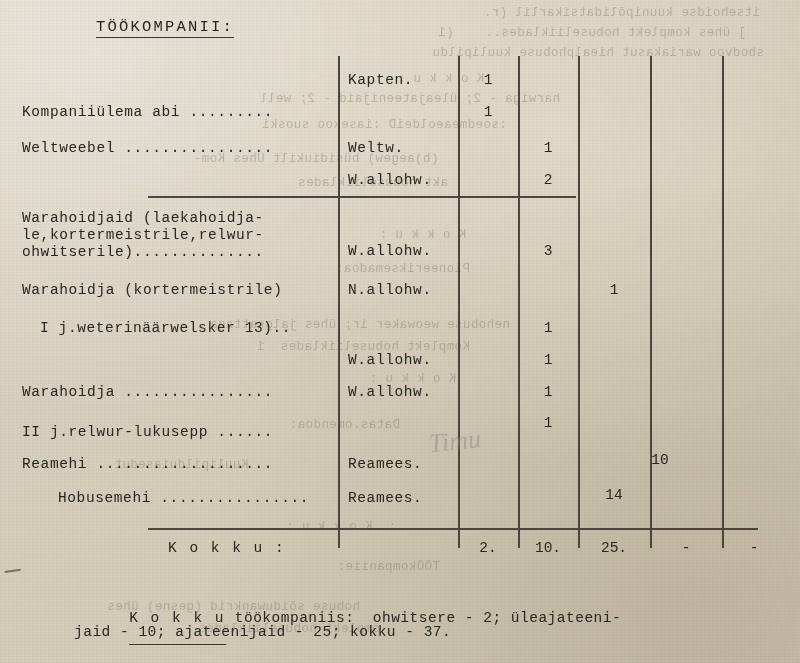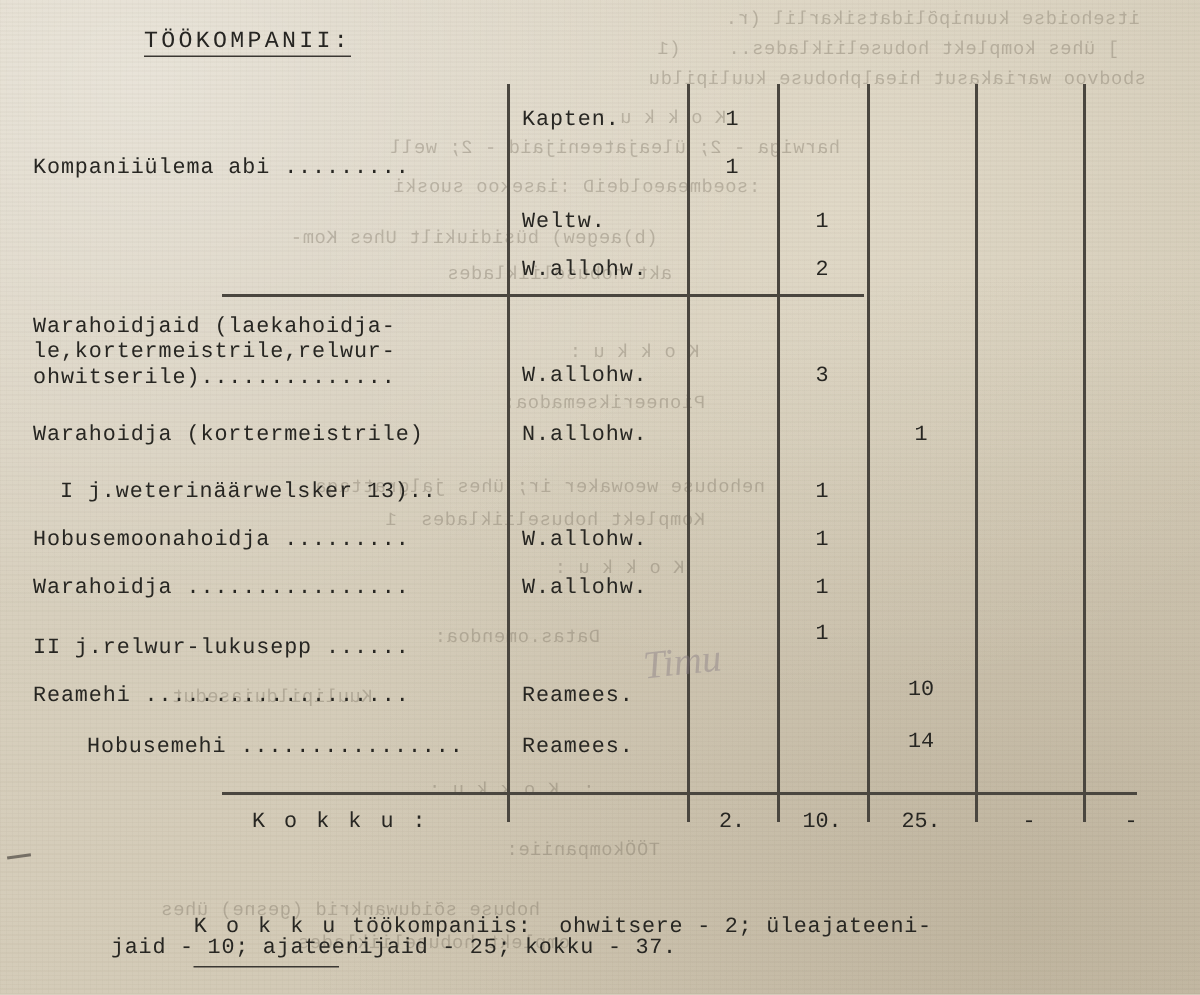--- a/index.html
+++ b/index.html
@@ -192,53 +192,53 @@
 
     <div class="hrule" style="left:148px; top:196px; width:428px;"></div>
     <div class="hrule" style="left:148px; top:528px; width:610px;"></div>
 
     <div class="rank" style="left:348px; top:72px;">Kapten.</div>
     <div class="num" style="left:458px; top:72px; width:60px;">1</div>
 
     <div class="rowlabel" style="top:104px;">Kompaniiülema abi .........</div>
     <div class="num" style="left:458px; top:104px; width:60px;">1</div>
 
+    <div class="rowlabel" style="top:140px;">Weltweebel ................</div>
     <div class="rank" style="left:348px; top:140px;">Weltw.</div>
     <div class="num" style="left:518px; top:140px; width:60px;">1</div>
 
     <div class="rank" style="left:348px; top:172px;">W.allohw.</div>
     <div class="num" style="left:518px; top:172px; width:60px;">2</div>
 
     <div class="rowlabel multi" style="top:210px; white-space:pre-line;">Warahoidjaid (laekahoidja-
 le,kortermeistrile,relwur-
 ohwitserile)..............</div>
     <div class="rank" style="left:348px; top:243px;">W.allohw.</div>
     <div class="num" style="left:518px; top:243px; width:60px;">3</div>
 
     <div class="rowlabel" style="top:282px;">Warahoidja (kortermeistrile)</div>
     <div class="rank" style="left:348px; top:282px;">N.allohw.</div>
     <div class="num" style="left:578px; top:282px; width:72px;">1</div>
 
     <div class="rowlabel" style="top:320px;margin-left:18px;">I j.weterinäärwelsker 13)..</div>
     <div class="num" style="left:518px; top:320px; width:60px;">1</div>
 
-    <div class="rowlabel" style="top:352px;">Hobusemoonahoidja .........</div>
     <div class="rank" style="left:348px; top:352px;">W.allohw.</div>
     <div class="num" style="left:518px; top:352px; width:60px;">1</div>
 
     <div class="rowlabel" style="top:384px;">Warahoidja ................</div>
     <div class="rank" style="left:348px; top:384px;">W.allohw.</div>
     <div class="num" style="left:518px; top:384px; width:60px;">1</div>
 
     <div class="rowlabel" style="top:424px;">II j.relwur-lukusepp ......</div>
     <div class="num" style="left:518px; top:415px; width:60px;">1</div>
 
     <div class="rowlabel" style="top:456px;">Reamehi ...................</div>
     <div class="rank" style="left:348px; top:456px;">Reamees.</div>
-    <div class="num" style="left:578px; top:452px; width:72px;">10</div>
+    <div class="num" style="left:578px; top:452px; width:72px;padding-left:46px;">10</div>
 
     <div class="rowlabel" style="top:490px;margin-left:36px;">Hobusemehi ................</div>
     <div class="rank" style="left:348px; top:490px;">Reamees.</div>
     <div class="num" style="left:578px; top:487px; width:72px;">14</div>
 
     <div class="kokku-label" style="left:168px; top:540px;">K o k k u :</div>
     <div class="num" style="left:458px; top:540px; width:60px;">2.</div>
     <div class="num" style="left:518px; top:540px; width:60px;">10.</div>
     <div class="num" style="left:578px; top:540px; width:72px;">25.</div>
     <div class="num" style="left:650px; top:540px; width:72px;">-</div>

